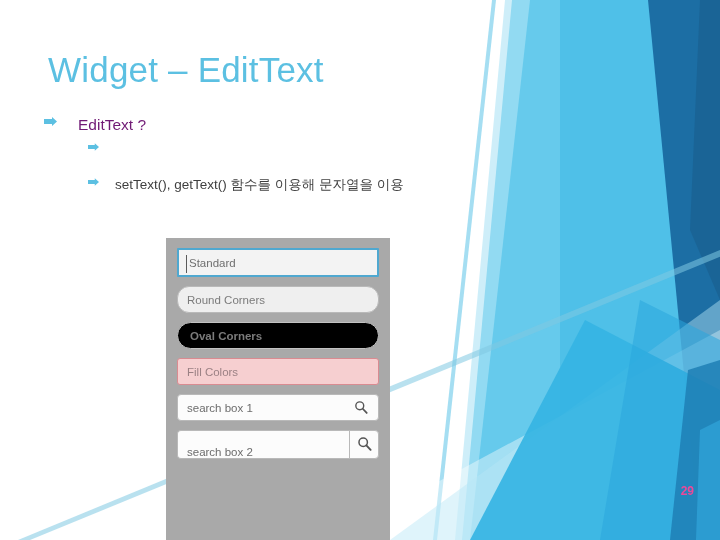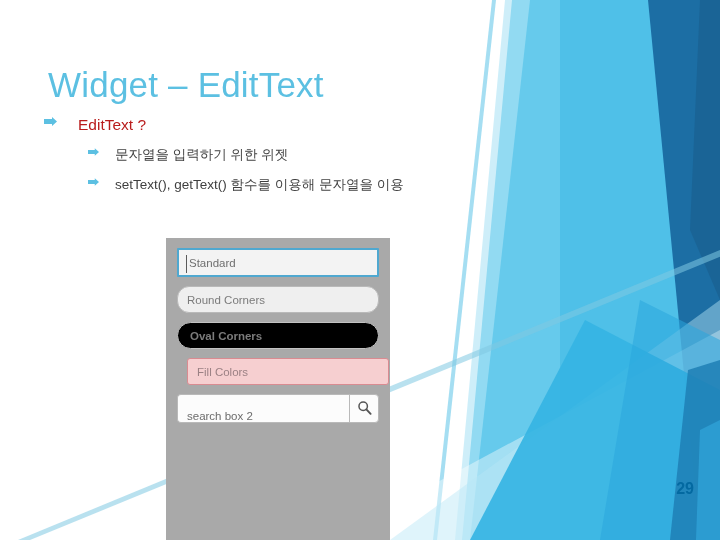--- a/index.html
+++ b/index.html
@@ -22,21 +22,21 @@
     inset: 0;
     width: 720px;
     height: 540px;
     pointer-events: none;
   }
 
   
   #title {
     position: absolute;
     left: 48px;
-    top: 65px;
+    top: 50px;
     font-size: 35px;
     font-weight: normal;
     color: #5CC0E2;
     letter-spacing: 0.2px;
     white-space: nowrap;
   }
 
   
   .bullet-row {
     position: absolute;
@@ -44,21 +44,21 @@
     align-items: baseline;
     white-space: nowrap;
   }
   .bullet-mark {
     display: inline-block;
     position: relative;
     flex: 0 0 auto;
   }
   .bullet-mark svg { display: block; }
 
-  .lvl1 { left: 44px; color: #b91c1c; font-size: 15.5px; text-align: center; }
+  .lvl1 { left: 44px; color: #701a75; font-size: 15.5px; text-align: center; }
   .lvl1 .bullet-mark { width: 34px; top: -4px; }
   .lvl2 { left: 88px; color: #3F3F3F; font-size: 13.5px; }
   .lvl2 .bullet-mark { width: 27px; top: -3px; }
 
   #b1 { top: 116px; }
   #b2 { top: 146px; }
   #b3 { top: 176px; text-align: center; }
 
   
   #android-panel {
@@ -109,21 +109,20 @@
     border: 1px solid #c2c2c2;
     border-radius: 14px;
     padding-left: 12px;
     font-weight: bold;
   }
   .f-fill {
     background: #f6cfd0;
     border: 1px solid #d98b91;
     border-radius: 3px;
     color: #9b8184;
-    margin-left: 10px;
   }
   .f-search1 {
     background: #fcfcfc;
     border: 1px solid #b9b9b9;
     border-radius: 4px;
     color: #6d6d6d;
     padding-right: 6px;
   }
   .f-search2 {
     background: transparent;
@@ -163,22 +162,22 @@
     top: 50%;
     transform: translateY(-50%);
     display: block;
   }
 
   
   #page-num {
     position: absolute;
     right: 26px;
     bottom: 42px;
-    color: #0369a1;
-    font-size: 16px;
+    color: #ec4899;
+    font-size: 12px;
     font-weight: bold;
   }
 </style>
 </head>
 <body>
 
 <div id="slide">
 
   <svg id="bg-deco" viewBox="0 0 720 540" preserveAspectRatio="none">
 
@@ -215,21 +214,20 @@
     </span>
     <span>EditText ?</span>
   </div>
 
   <div id="b2" class="bullet-row lvl2">
     <span class="bullet-mark">
       <svg width="11" height="8" viewBox="0 0 13 9">
         <polygon points="0,2 8,2 8,0 13,4.5 8,9 8,7 0,7" fill="#5CC0E2"></polygon>
       </svg>
     </span>
-    <span>문자열을 입력하기 위한 위젯</span>
   </div>
 
   <div id="b3" class="bullet-row lvl2">
     <span class="bullet-mark">
       <svg width="11" height="8" viewBox="0 0 13 9">
         <polygon points="0,2 8,2 8,0 13,4.5 8,9 8,7 0,7" fill="#5CC0E2"></polygon>
       </svg>
     </span>
     <span>setText(), getText() 함수를 이용해 문자열을 이용</span>
   </div>
@@ -246,20 +244,29 @@
     </div>
 
     <div class="field f-oval">
       <span class="lbl">Oval Corners</span>
     </div>
 
     <div class="field f-fill">
       <span class="lbl">Fill Colors</span>
     </div>
 
+    <div class="field f-search1">
+      <span class="lbl">search box 1</span>
+      <span class="search-icon">
+        <svg width="14" height="14" viewBox="0 0 16 16">
+          <circle cx="6.6" cy="6.6" r="4.5" fill="none" stroke="#555" stroke-width="1.6"></circle>
+          <line x1="10" y1="10" x2="14.5" y2="14.8" stroke="#555" stroke-width="2" stroke-linecap="round"></line>
+        </svg>
+      </span>
+    </div>
 
     <div class="field f-search2">
       <span class="s2-input">
         <span class="lbl">search box 2</span>
       </span>
       <span class="s2-btn">
         <span>
           <svg width="15" height="15" viewBox="0 0 16 16">
             <circle cx="6.6" cy="6.6" r="4.5" fill="none" stroke="#555" stroke-width="1.6"></circle>
             <line x1="10" y1="10" x2="14.5" y2="14.8" stroke="#555" stroke-width="2" stroke-linecap="round"></line>

